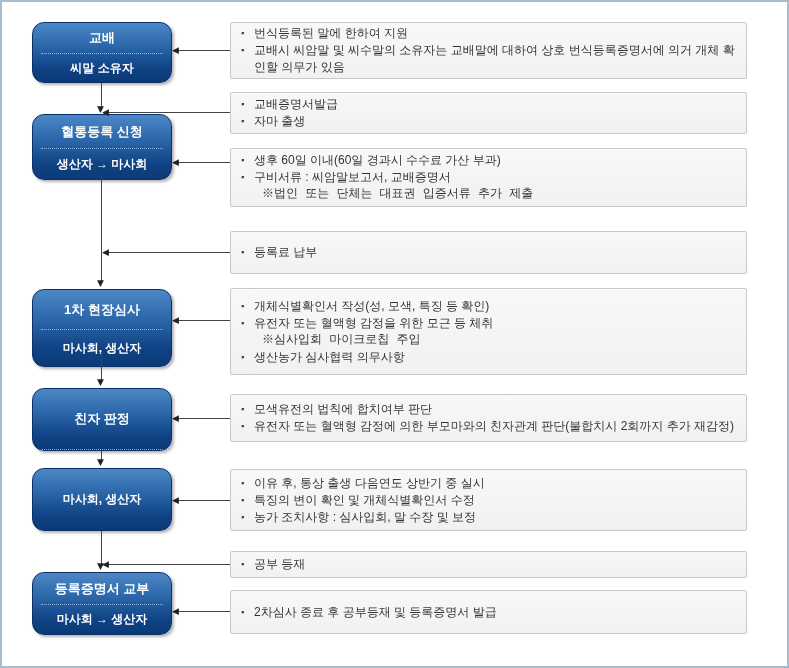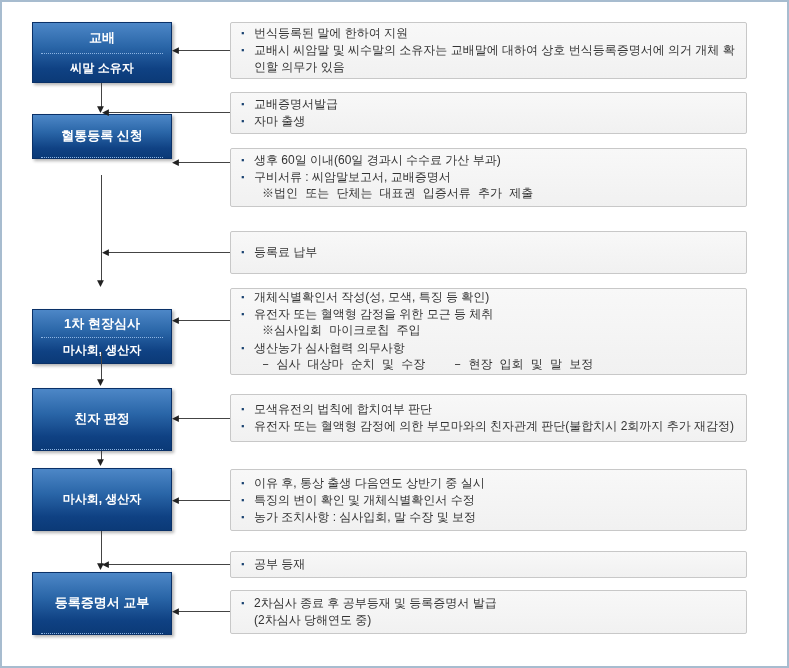--- a/index.html
+++ b/index.html
@@ -12,30 +12,30 @@
     font-family:"Liberation Sans","DejaVu Sans",sans-serif;
     font-size:12px;color:#333;
     overflow:hidden;
   }
   
   .step{
     position:absolute;left:30px;width:140px;
     box-sizing:border-box;
     display:flex;flex-direction:column;
     background:linear-gradient(180deg,#4d87c7 0%,#2a66a8 40%,#0f4183 78%,#0b3a77 100%);
-    border:1px solid #0a3168;border-radius:0;
+    border:1px solid #0a3168;border-radius:12px;
     box-shadow:2px 2px 3px rgba(0,0,0,.3);
     color:#fff;text-align:right;padding:0 8px;overflow:hidden;
   }
   .st{flex:1.1;display:flex;align-items:center;justify-content:center;
       font-weight:bold;font-size:13px;border-bottom:1px dotted #8db4e2;}
   .ss{flex:1;display:flex;align-items:center;justify-content:center;
       font-weight:bold;font-size:12px;}
-  .b1{top:20px;height:61px;} .b2{top:112px;height:45px;}
-  .b3{top:287px;height:55px;margin-top:20px;} .b4{top:386px;height:63px;}
+  .b1{top:20px;height:61px;} .b2{top:112px;height:66px;}
+  .b3{top:287px;height:78px;} .b4{top:386px;height:63px;}
   .b5{top:466px;height:63px;} .b6{top:570px;height:63px;}
   
   .note{
     position:absolute;left:228px;width:517px;
     box-sizing:border-box;
     background:linear-gradient(#f8f8f8,#f1f1f1);
     border:1px solid #c8c8c8;border-radius:2px;
     display:flex;flex-direction:column;justify-content:center;
     padding:2px 10px;overflow:hidden;
     font-size:12px;line-height:17px;color:#333;
@@ -76,33 +76,35 @@
 <body>
 
 <div id="page">
 
   <div class="step b1">
     <div class="st">교배</div>
     <div class="ss">씨말 소유자</div>
   </div>
   <div class="step b2">
     <div class="st">혈통등록 신청</div>
+    <div class="ss">생산자 → 마사회</div>
   </div>
   <div class="step b3">
     <div class="st">1차 현장심사</div>
     <div class="ss">마사회, 생산자</div>
   </div>
   <div class="step b4">
     <div class="st">친자 판정</div>
   </div>
   <div class="step b5">
     <div class="ss">마사회, 생산자</div>
   </div>
   <div class="step b6">
     <div class="st">등록증명서 교부</div>
+    <div class="ss">마사회 → 생산자</div>
   </div>
 
   <div class="note g1">
     <div class="nline">
       <span class="bu">▪</span>
       <span class="t">번식등록된 말에 한하여 지원</span>
     </div>
     <div class="nline">
       <span class="bu">▪</span>
       <span class="t">교배시 씨암말 및 씨수말의 소유자는 교배말에 대하여 상호 번식등록증명서에 의거 개체 확인할 의무가 있음</span>
@@ -150,23 +152,20 @@
       <span class="bu">▪</span>
       <span class="t">유전자 또는 혈액형 감정을 위한 모근 등 체취</span>
     </div>
     <div class="nline sub">
       <span class="t">※심사입회 마이크로칩 주입</span>
     </div>
     <div class="nline">
       <span class="bu">▪</span>
       <span class="t">생산농가 심사협력 의무사항</span>
     </div>
-    <div class="nline sub">
-      <span class="t">– 심사 대상마 순치 및 수장    – 현장 입회 및 말 보정</span>
-    </div>
   </div>
 
   <div class="note g6">
     <div class="nline">
       <span class="bu">▪</span>
       <span class="t">모색유전의 법칙에 합치여부 판단</span>
     </div>
     <div class="nline">
       <span class="bu">▪</span>
       <span class="t">유전자 또는 혈액형 감정에 의한 부모마와의 친자관계 판단(불합치시 2회까지 추가 재감정)</span>
@@ -192,23 +191,20 @@
     <div class="nline">
       <span class="bu">▪</span>
       <span class="t">공부 등재</span>
     </div>
   </div>
 
   <div class="note g9">
     <div class="nline">
       <span class="bu">▪</span>
       <span class="t">2차심사 종료 후 공부등재 및 등록증명서 발급</span>
-    </div>
-    <div class="nline cont">
-      <span class="t">(2차심사 당해연도 중)</span>
     </div>
   </div>
 
   <div class="vl v1"></div>
   <div class="vl v2"></div>
   <div class="vl v3"></div>
   <div class="vl v4"></div>
   <div class="vl v5"></div>
   <span class="ar av1">▼</span>
   <span class="ar av2">▼</span>

